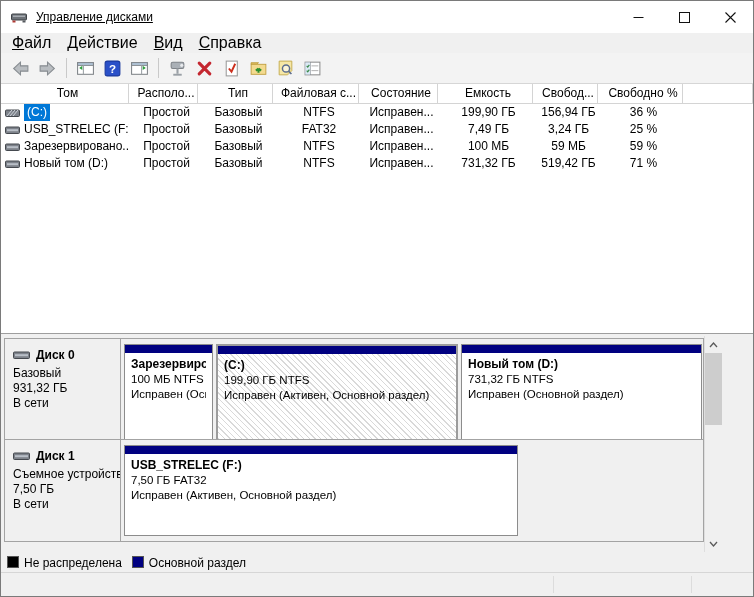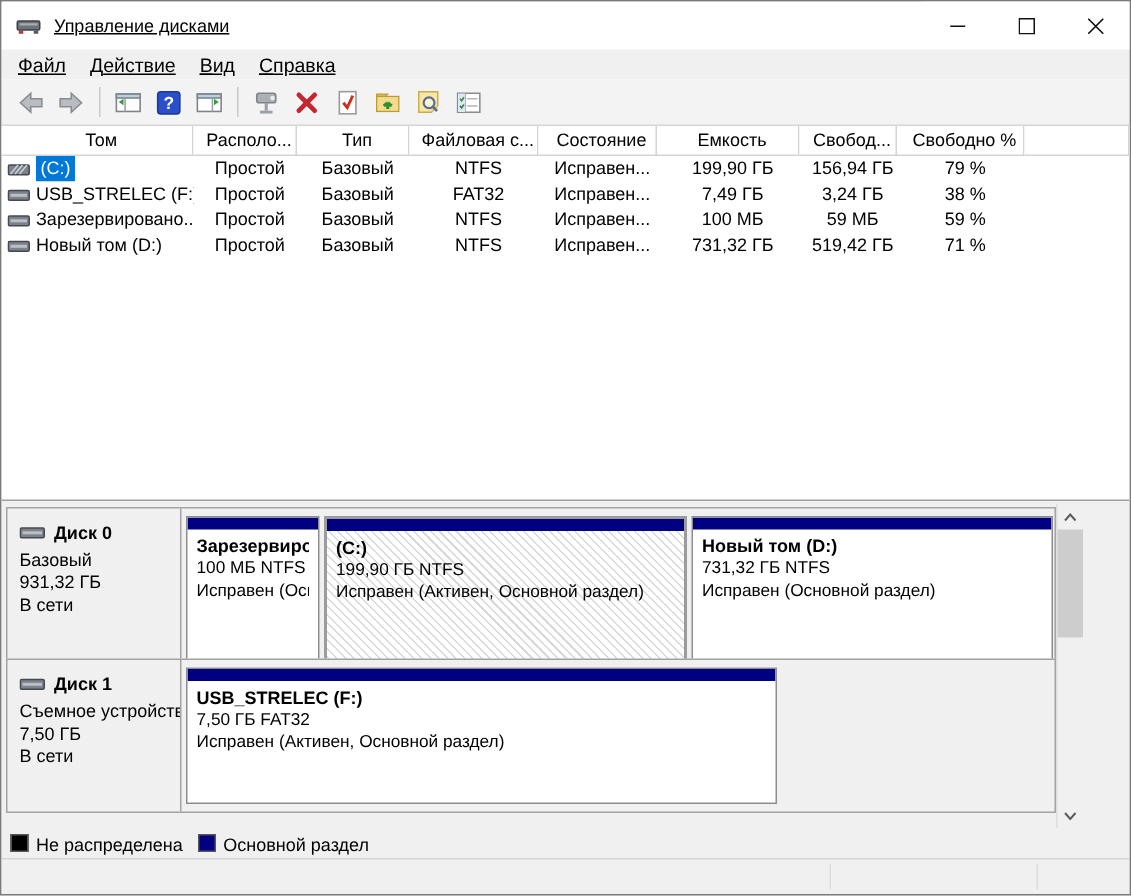--- a/index.html
+++ b/index.html
@@ -9,21 +9,21 @@
 
   
   .titlebar{position:absolute;left:0;top:0;width:752px;height:32px;background:#fff;display:flex;align-items:center;}
   .app-icon{width:18px;height:16px;margin-left:9px;margin-right:8px;}
   .title-text{font-size:12px;color:#000;text-decoration:underline;}
   .win-controls{position:absolute;right:0;top:0;height:32px;display:flex;}
   .win-btn{width:46px;height:32px;display:flex;align-items:center;justify-content:center;background:#fff;}
 
   
   .menubar{position:absolute;left:0;top:32px;width:752px;height:20px;background:#f0f0f0;display:flex;align-items:center;padding-left:3px;}
-  .menu-item{font-size:13px;color:#000;padding:2px 8px;text-decoration:underline;}
+  .menu-item{font-size:16px;color:#000;padding:2px 8px;}
   .menu-key{text-decoration:underline;}
 
   
   .toolbar{position:absolute;left:0;top:52px;width:752px;height:31px;background:#f3f3f3;border-bottom:1px solid #d6d6d6;display:flex;align-items:center;padding-left:6px;}
   .tbtn{width:25px;height:25px;display:flex;align-items:center;justify-content:center;margin:0 1px;}
   .tsep{width:1px;height:20px;background:#c9c9c9;margin:0 5px;}
 
   
   .vol-list{position:absolute;left:0;top:83px;width:752px;height:250px;background:#fff;border-bottom:1px solid #9e9e9e;}
   .vgrid{display:grid;grid-template-columns:128px 69px 75px 86px 79px 95px 65px 85px 1fr;text-align:center;}
@@ -210,39 +210,39 @@
           <path d="M2 8 L7 2 M5 8 L10 2 M8 8 L13 2" stroke="#cdd3da" stroke-width="1"></path>
         </svg>
         <span class="sel-label">(C:)</span>
       </div>
       <div class="cell">Простой</div>
       <div class="cell">Базовый</div>
       <div class="cell">NTFS</div>
       <div class="cell">Исправен...</div>
       <div class="cell">199,90 ГБ</div>
       <div class="cell">156,94 ГБ</div>
-      <div class="cell">79 %</div>
+      <div class="cell">36 %</div>
       <div class="cell"></div>
     </div>
 
     <div class="vgrid vrow">
       <div class="cell name">
         <svg class="drive-ico" viewBox="0 0 15 10">
           <rect x="0.5" y="2" width="14" height="6.5" rx="1" fill="#7d828a" stroke="#45494f"></rect>
           <rect x="2" y="4.2" width="11" height="2" fill="#b9bfc7"></rect>
         </svg>
         <span>USB_STRELEC (F:)</span>
       </div>
       <div class="cell">Простой</div>
       <div class="cell">Базовый</div>
       <div class="cell">FAT32</div>
       <div class="cell">Исправен...</div>
       <div class="cell">7,49 ГБ</div>
       <div class="cell">3,24 ГБ</div>
-      <div class="cell">38 %</div>
+      <div class="cell">25 %</div>
       <div class="cell"></div>
     </div>
 
     <div class="vgrid vrow">
       <div class="cell name">
         <svg class="drive-ico" viewBox="0 0 15 10">
           <rect x="0.5" y="2" width="14" height="6.5" rx="1" fill="#7d828a" stroke="#45494f"></rect>
           <rect x="2" y="4.2" width="11" height="2" fill="#b9bfc7"></rect>
         </svg>
         <span>Зарезервировано...</span>

